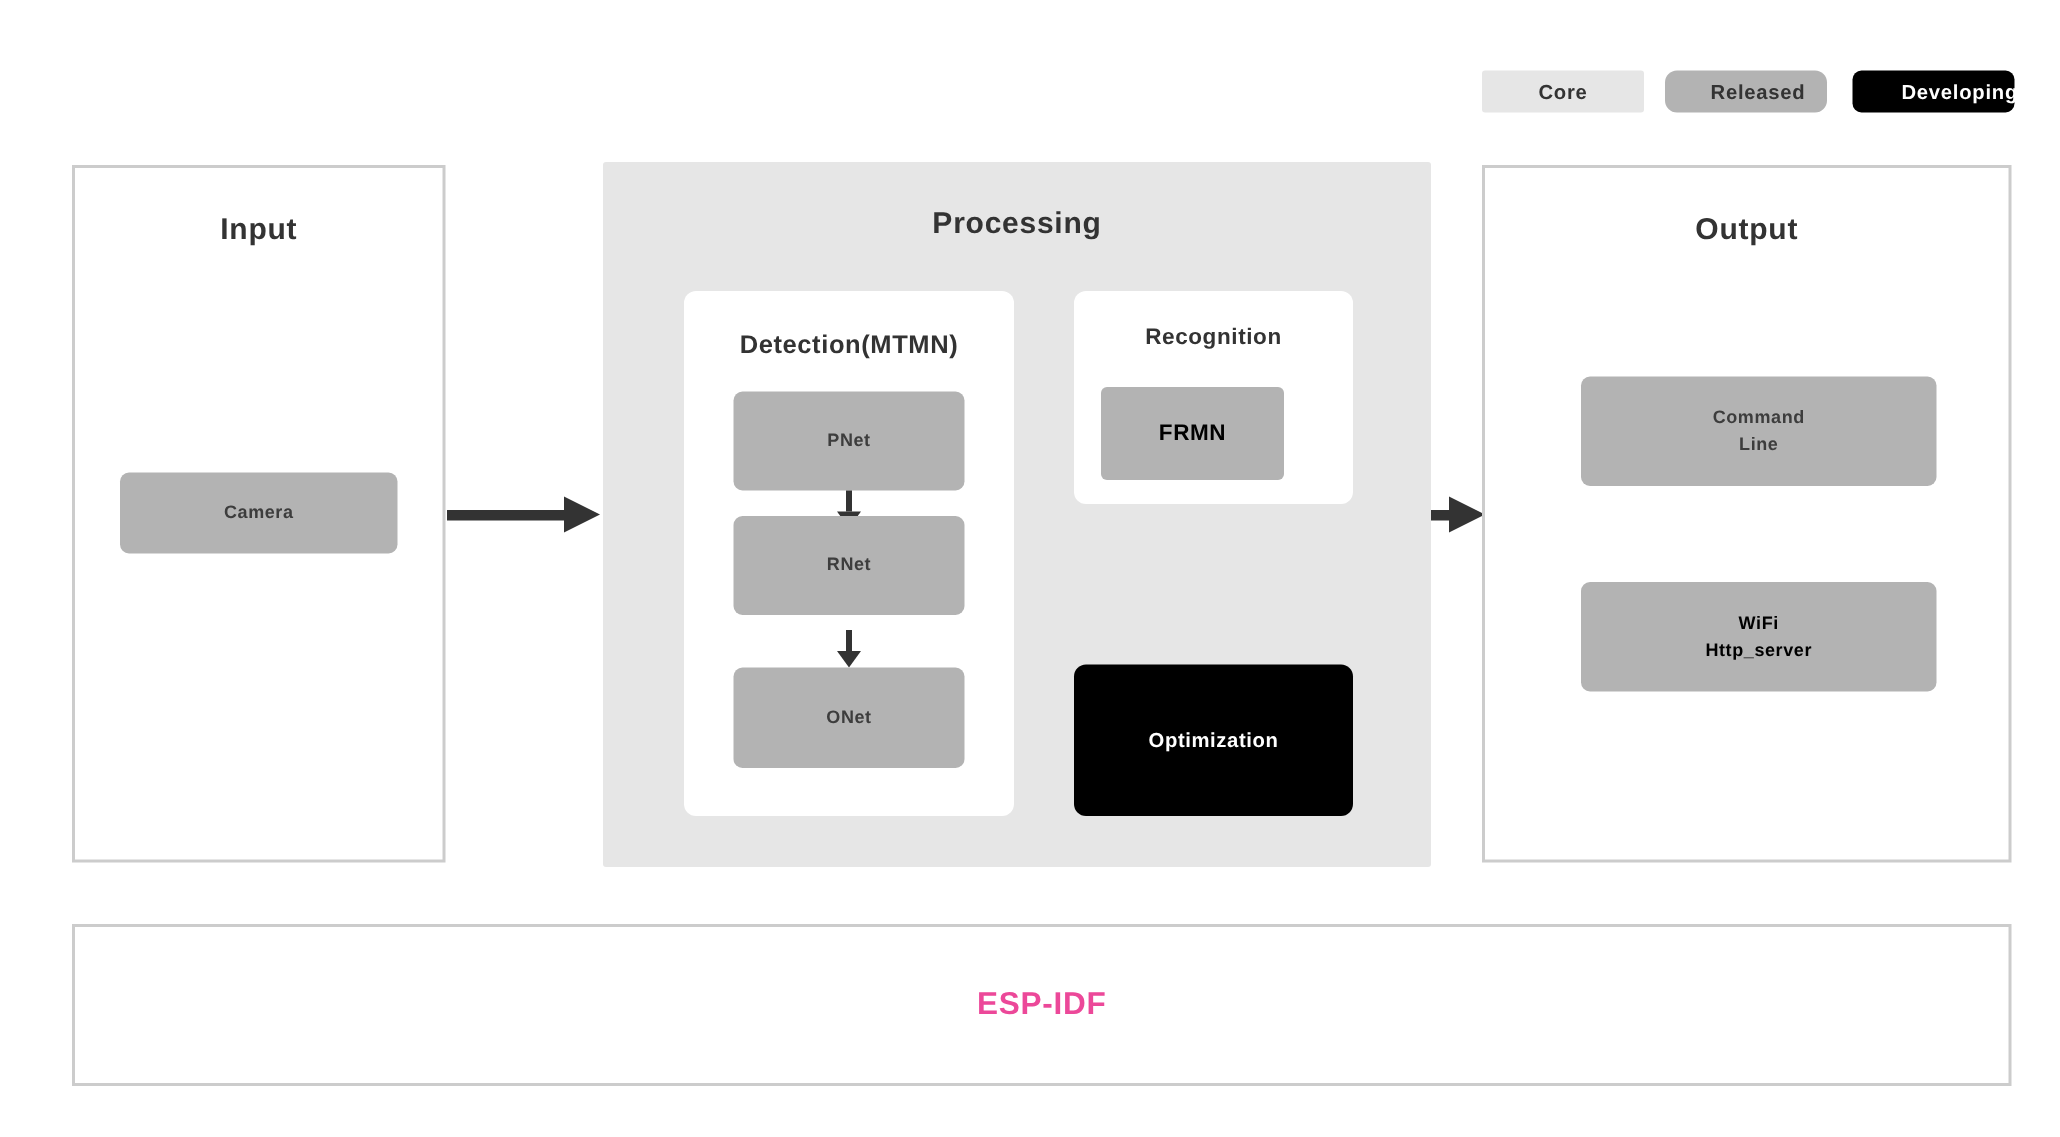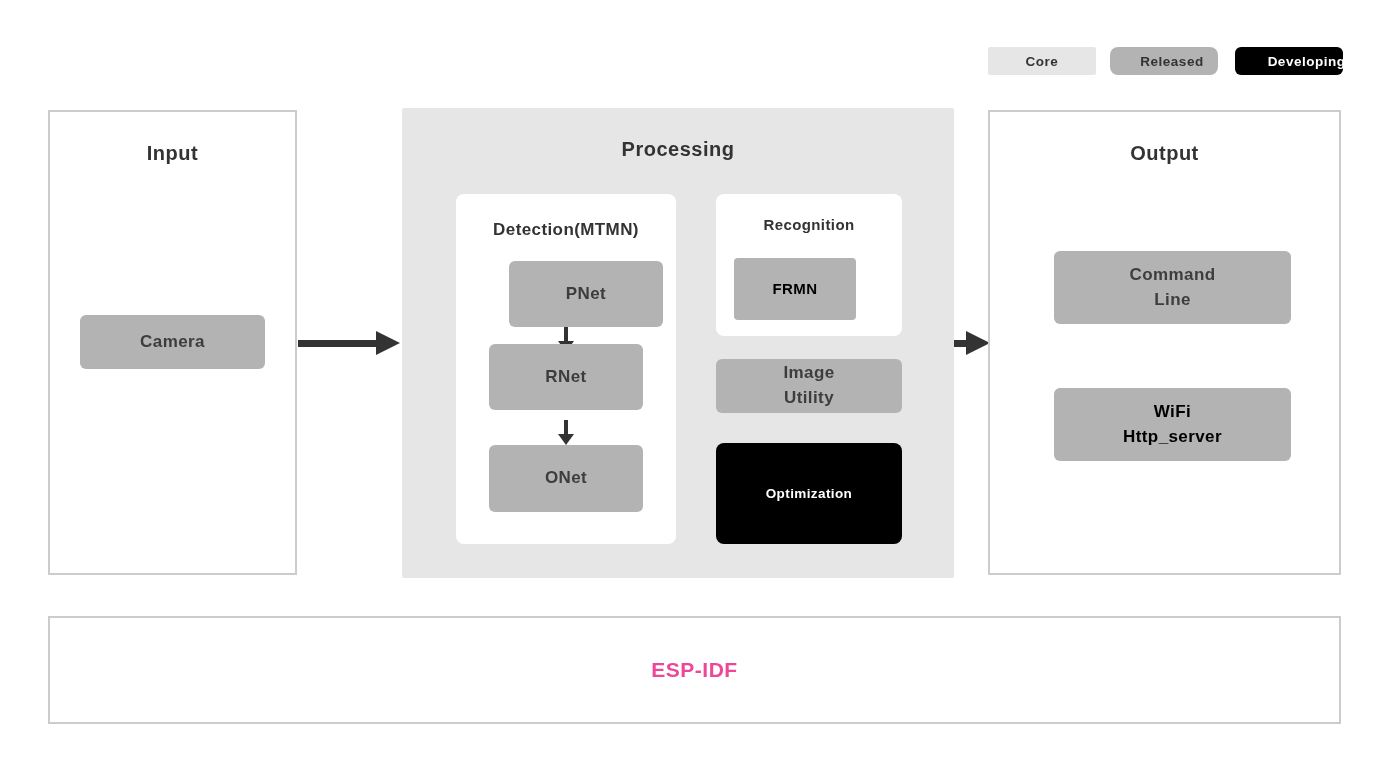--- a/index.html
+++ b/index.html
@@ -72,21 +72,21 @@
 
   
   .gray-box {
     position: absolute;
     background: #b3b3b3;
     border-radius: 6px;
     display: flex;
     flex-direction: column;
     align-items: center;
     justify-content: center;
-    font-size: 17px;
+    font-size: 12px;
     font-weight: bold;
     color: #3d3d3d;
     text-align: center;
     line-height: 1.45;
     letter-spacing: 0.4px;
   }
   .black-box {
     position: absolute;
     background: #000000;
     border-radius: 8px;
@@ -112,21 +112,21 @@
     letter-spacing: 0.4px;
   }
   .text-black { color: #000000; }
 
   
   .camera-box { left: 30px; top: 203px; width: 185px; height: 54px; }
 
   
   .detection-card { left: 54px; top: 86px; width: 220px; height: 350px; }
   .detection-title { top: 26px; font-size: 17px; }
-  .pnet-box { left: 33px; top: 67px;  width: 154px; height: 66px; margin-left: 20px; }
+  .pnet-box { left: 33px; top: 67px;  width: 154px; height: 66px; }
   .rnet-box { left: 33px; top: 150px; width: 154px; height: 66px; }
   .onet-box { left: 33px; top: 251px; width: 154px; height: 67px; }
 
   .recognition-card { left: 314px; top: 86px; width: 186px; height: 142px; }
   .recognition-title { top: 22px; font-size: 15px; }
   .frmn-box { left: 18px; top: 64px; width: 122px; height: 62px; border-radius: 4px; font-size: 15px; }
 
   .image-utility-box { left: 314px; top: 251px; width: 186px; height: 54px; }
   .optimization-box  { left: 314px; top: 335px; width: 186px; height: 101px; }
 
@@ -201,24 +201,20 @@
       <div class="arrow-line-v darrow2-line"></div>
       <div class="arrow-head-down darrow2-head"></div>
       <div class="gray-box onet-box">ONet</div>
     </div>
 
     <div class="white-card recognition-card">
       <div class="card-title recognition-title">Recognition</div>
       <div class="gray-box frmn-box text-black">FRMN</div>
     </div>
 
-    <div class="gray-box image-utility-box">
-      <span>Image</span>
-      <span>Utility</span>
-    </div>
 
     <div class="black-box optimization-box">Optimization</div>
   </div>
 
   <div class="arrow-line-h arrow2-line"></div>
   <div class="arrow-head-right arrow2-head"></div>
 
   <div class="panel panel-output">
     <div class="panel-title">Output</div>
     <div class="gray-box command-line-box">

